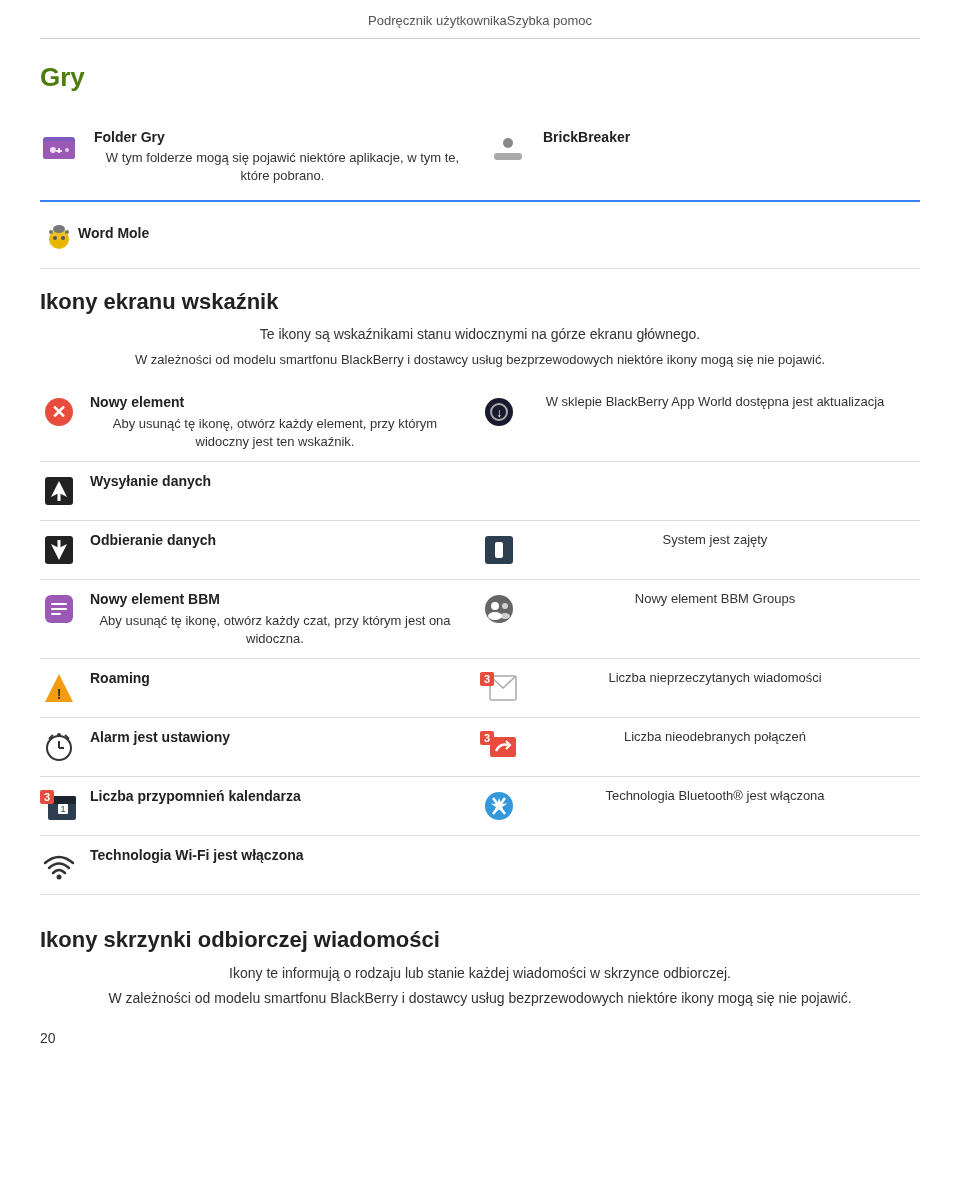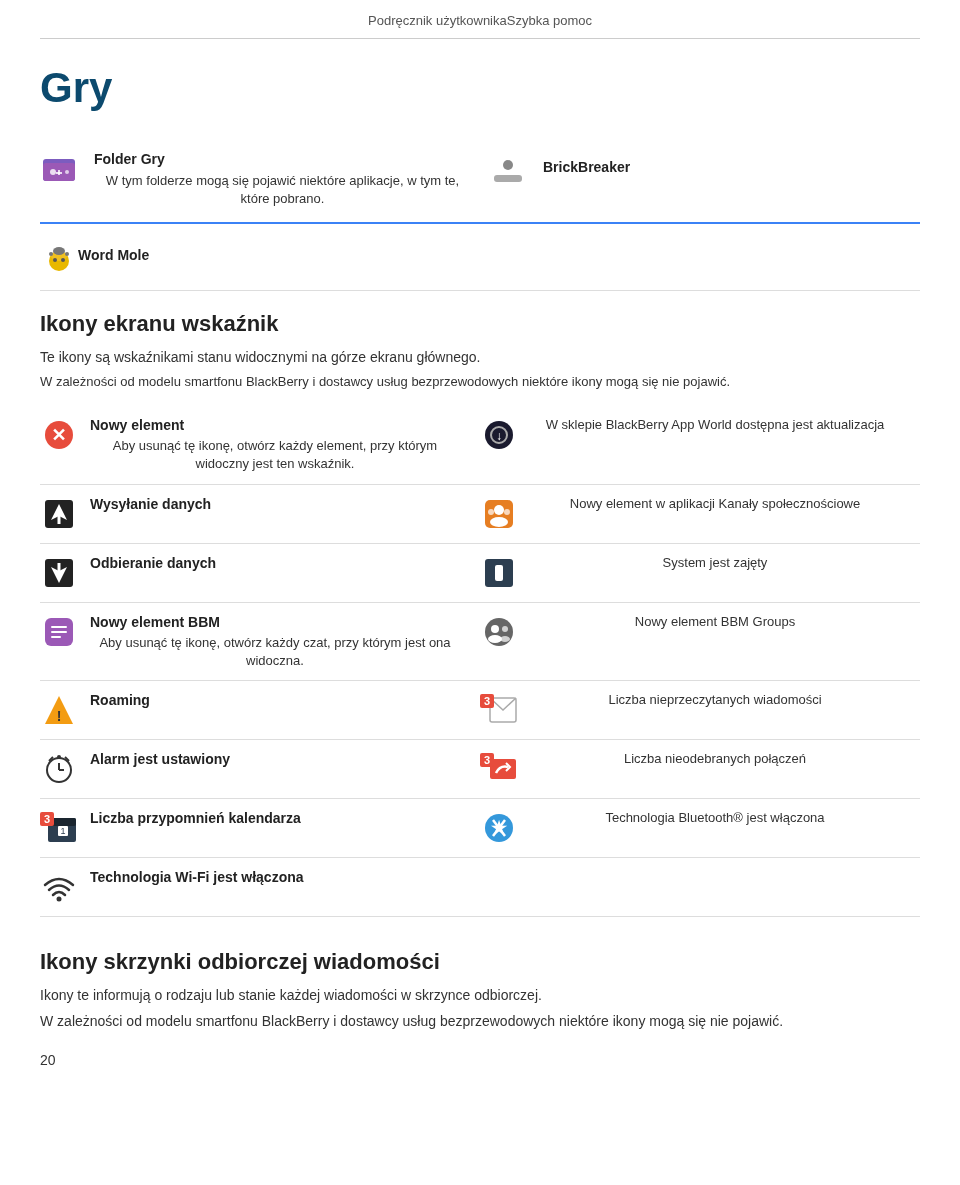--- a/index.html
+++ b/index.html
@@ -24,58 +24,59 @@
     .header-left {
       font-size: 13px;
       color: #555;
     }
     .header-right {
       font-size: 13px;
       color: #555;
     }
 
     .section-title {
-      font-size: 42px;
+      font-size: 26px;
       font-weight: bold;
-      color: #0c4a6e;
+      color: #4d7c0f;
       margin-bottom: 18px;
       margin-top: 10px;
     }
 
     .section-subtitle {
       font-size: 22px;
       font-weight: bold;
       color: #222;
       margin-bottom: 8px;
       margin-top: 8px;
     }
 
     .intro-text {
       font-size: 14px;
       color: #333;
       margin-bottom: 6px;
+      text-align: center;
     }
 
     
     .folder-row {
       display: flex;
       align-items: flex-start;
       padding: 14px 0;
       border-bottom: 2px solid #3b82f6;
       gap: 18px;
     }
     .folder-row .left-col {
       display: flex;
       align-items: flex-start;
       gap: 16px;
       flex: 1;
     }
     .folder-row .right-col {
       display: flex;
-      align-items: center;
+      align-items: flex-start;
       gap: 16px;
       flex: 1;
     }
 
     .icon-box {
       width: 38px;
       height: 38px;
       flex-shrink: 0;
       display: flex;
       align-items: center;
@@ -244,34 +245,20 @@
         <svg width="32" height="32" viewBox="0 0 32 32">
           <rect x="2" y="2" width="28" height="28" rx="3" fill="#222"></rect>
           <polygon points="8,22 16,6 24,22 16,18" fill="white"></polygon>
           <line x1="16" y1="18" x2="16" y2="26" stroke="white" stroke-width="3"></line>
         </svg>
       </div>
       <div class="item-text">
         <strong>Wysyłanie danych</strong>
       </div>
     </div>
-    <div class="icon-cell">
-      <div class="icon-box">
-        <svg width="32" height="32" viewBox="0 0 32 32">
-          <rect x="2" y="2" width="28" height="28" rx="5" fill="#e67e22"></rect>
-          <circle cx="16" cy="12" r="5" fill="white"></circle>
-          <ellipse cx="16" cy="24" rx="9" ry="5" fill="white"></ellipse>
-          <circle cx="8" cy="14" r="3" fill="white" opacity="0.7"></circle>
-          <circle cx="24" cy="14" r="3" fill="white" opacity="0.7"></circle>
-        </svg>
-      </div>
-      <div class="item-text">
-        <p>Nowy element w aplikacji Kanały społecznościowe</p>
-      </div>
-    </div>
   </div>
 
   <div class="icon-row">
     <div class="icon-cell">
       <div class="icon-box">
         <svg width="32" height="32" viewBox="0 0 32 32">
           <rect x="2" y="2" width="28" height="28" rx="3" fill="#222"></rect>
           <polygon points="8,10 16,26 24,10 16,14" fill="white"></polygon>
           <line x1="16" y1="6" x2="16" y2="14" stroke="white" stroke-width="3"></line>
         </svg>

